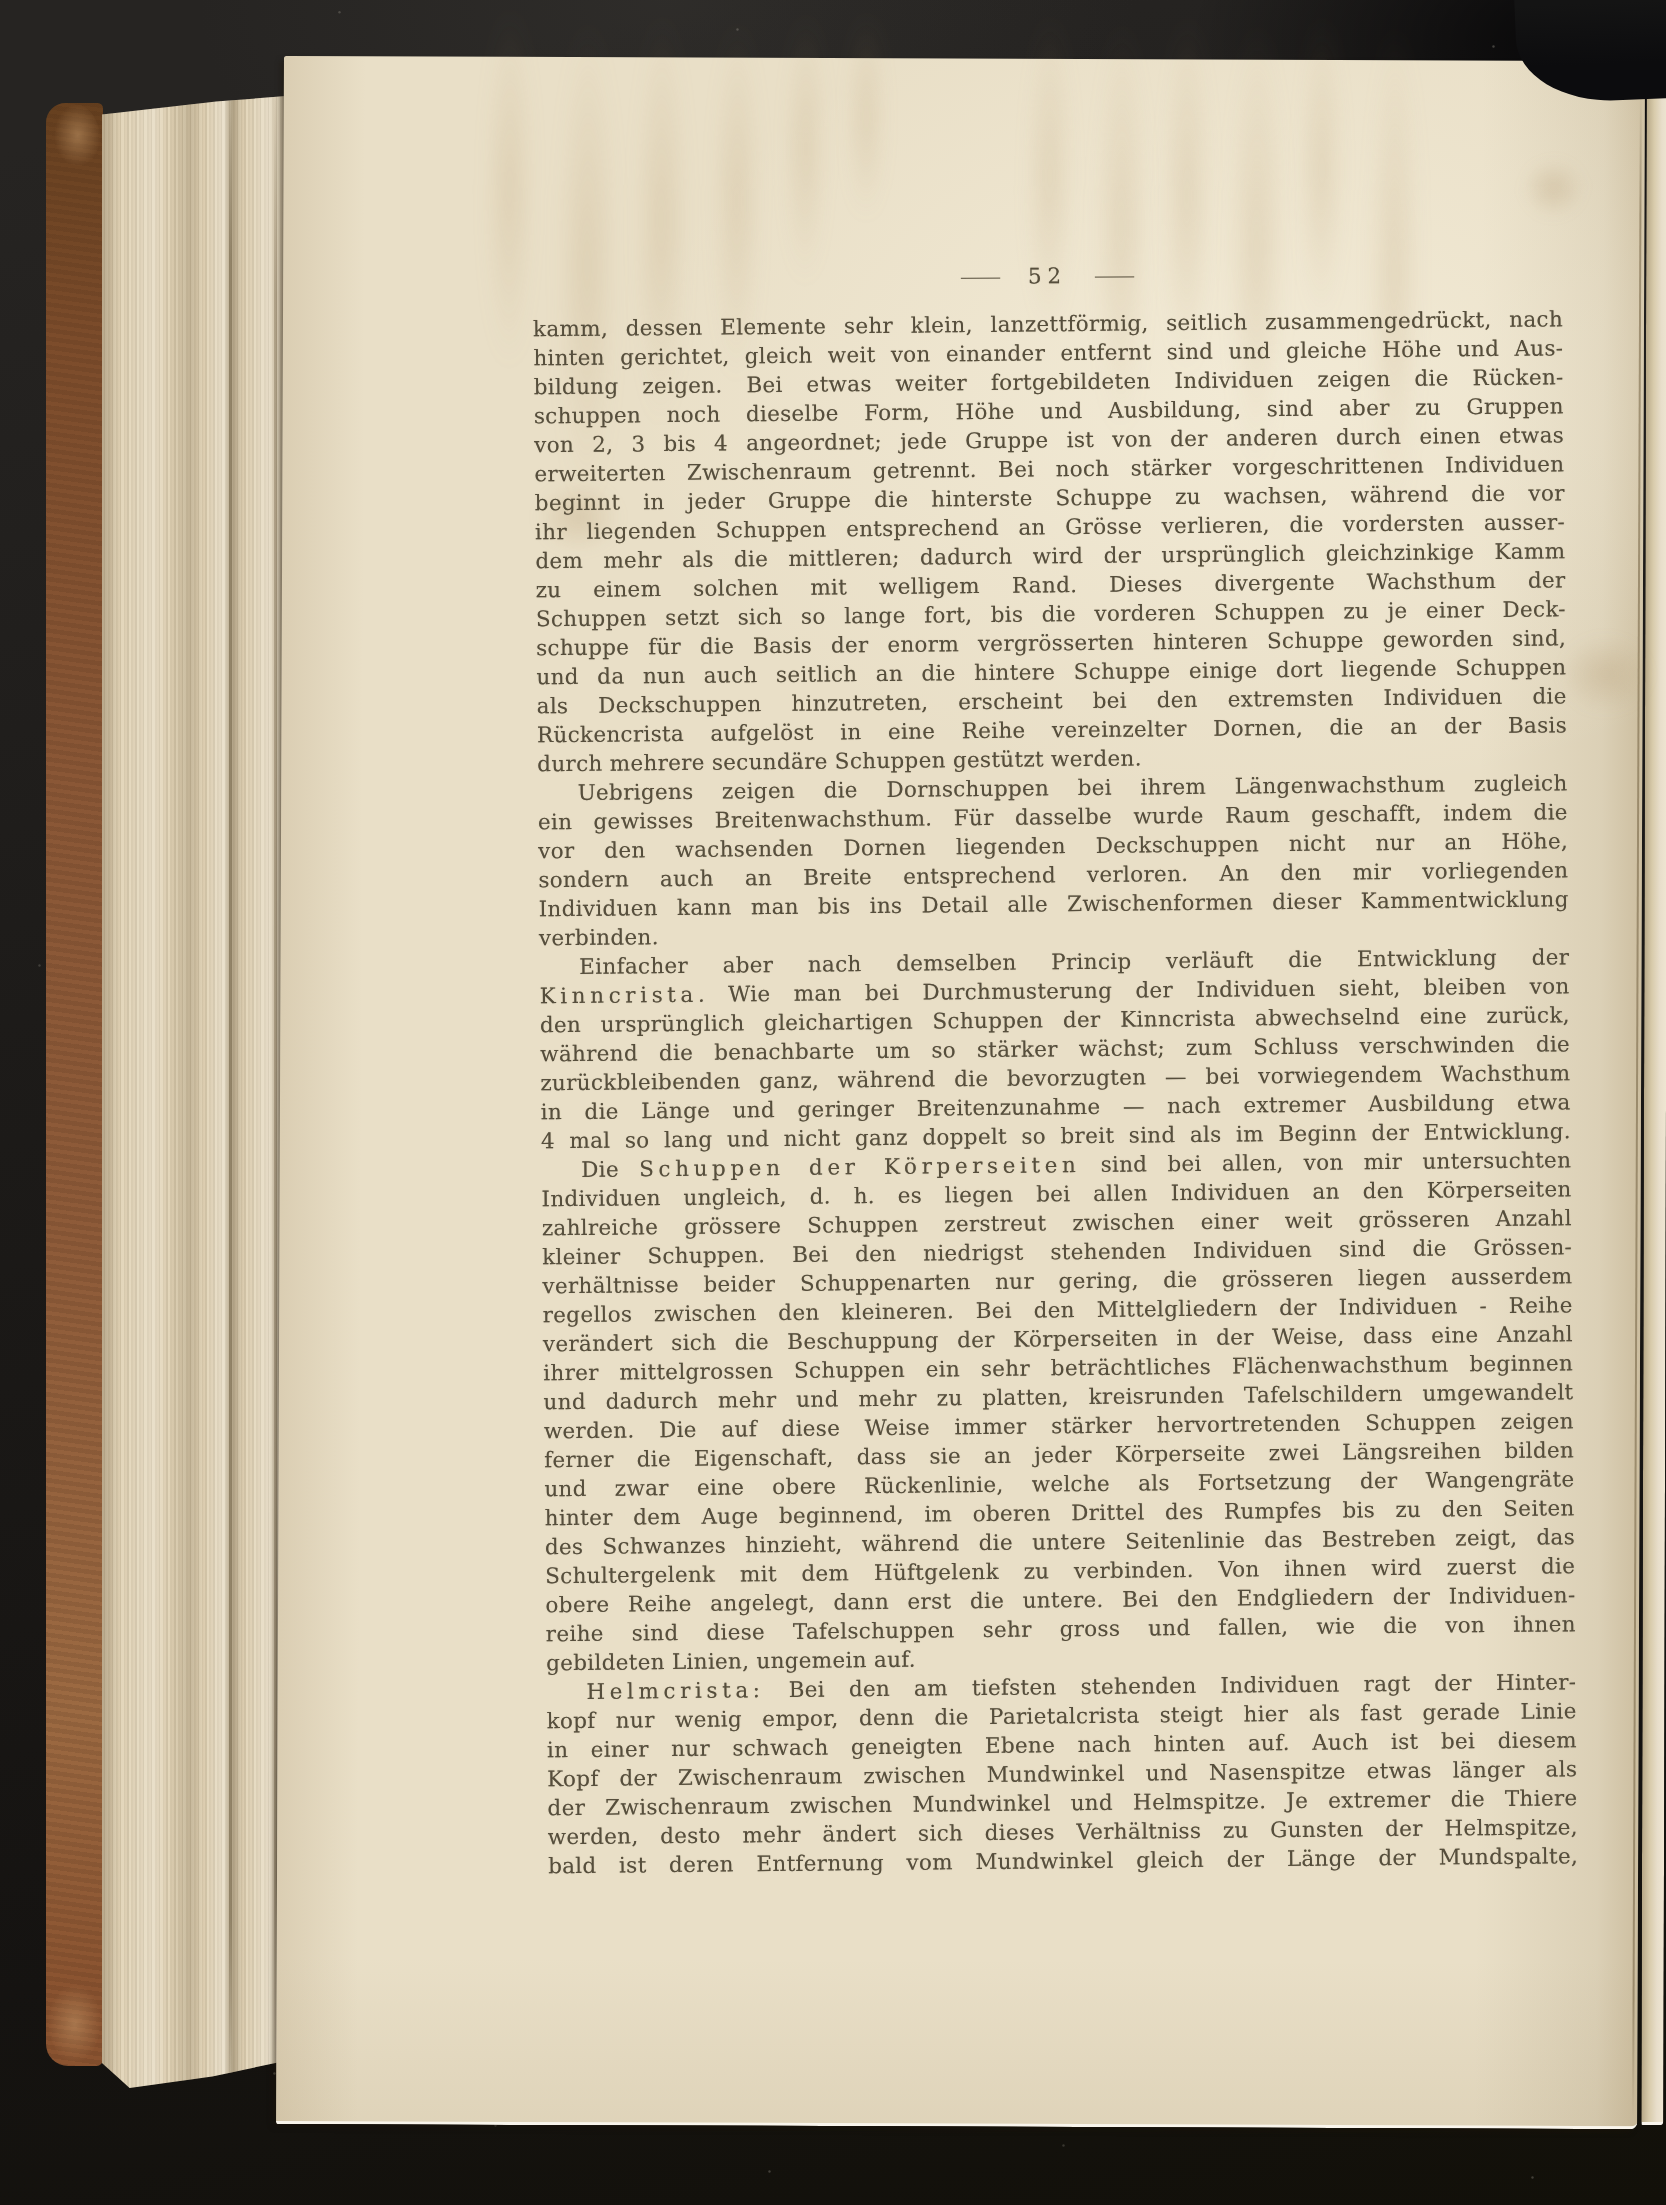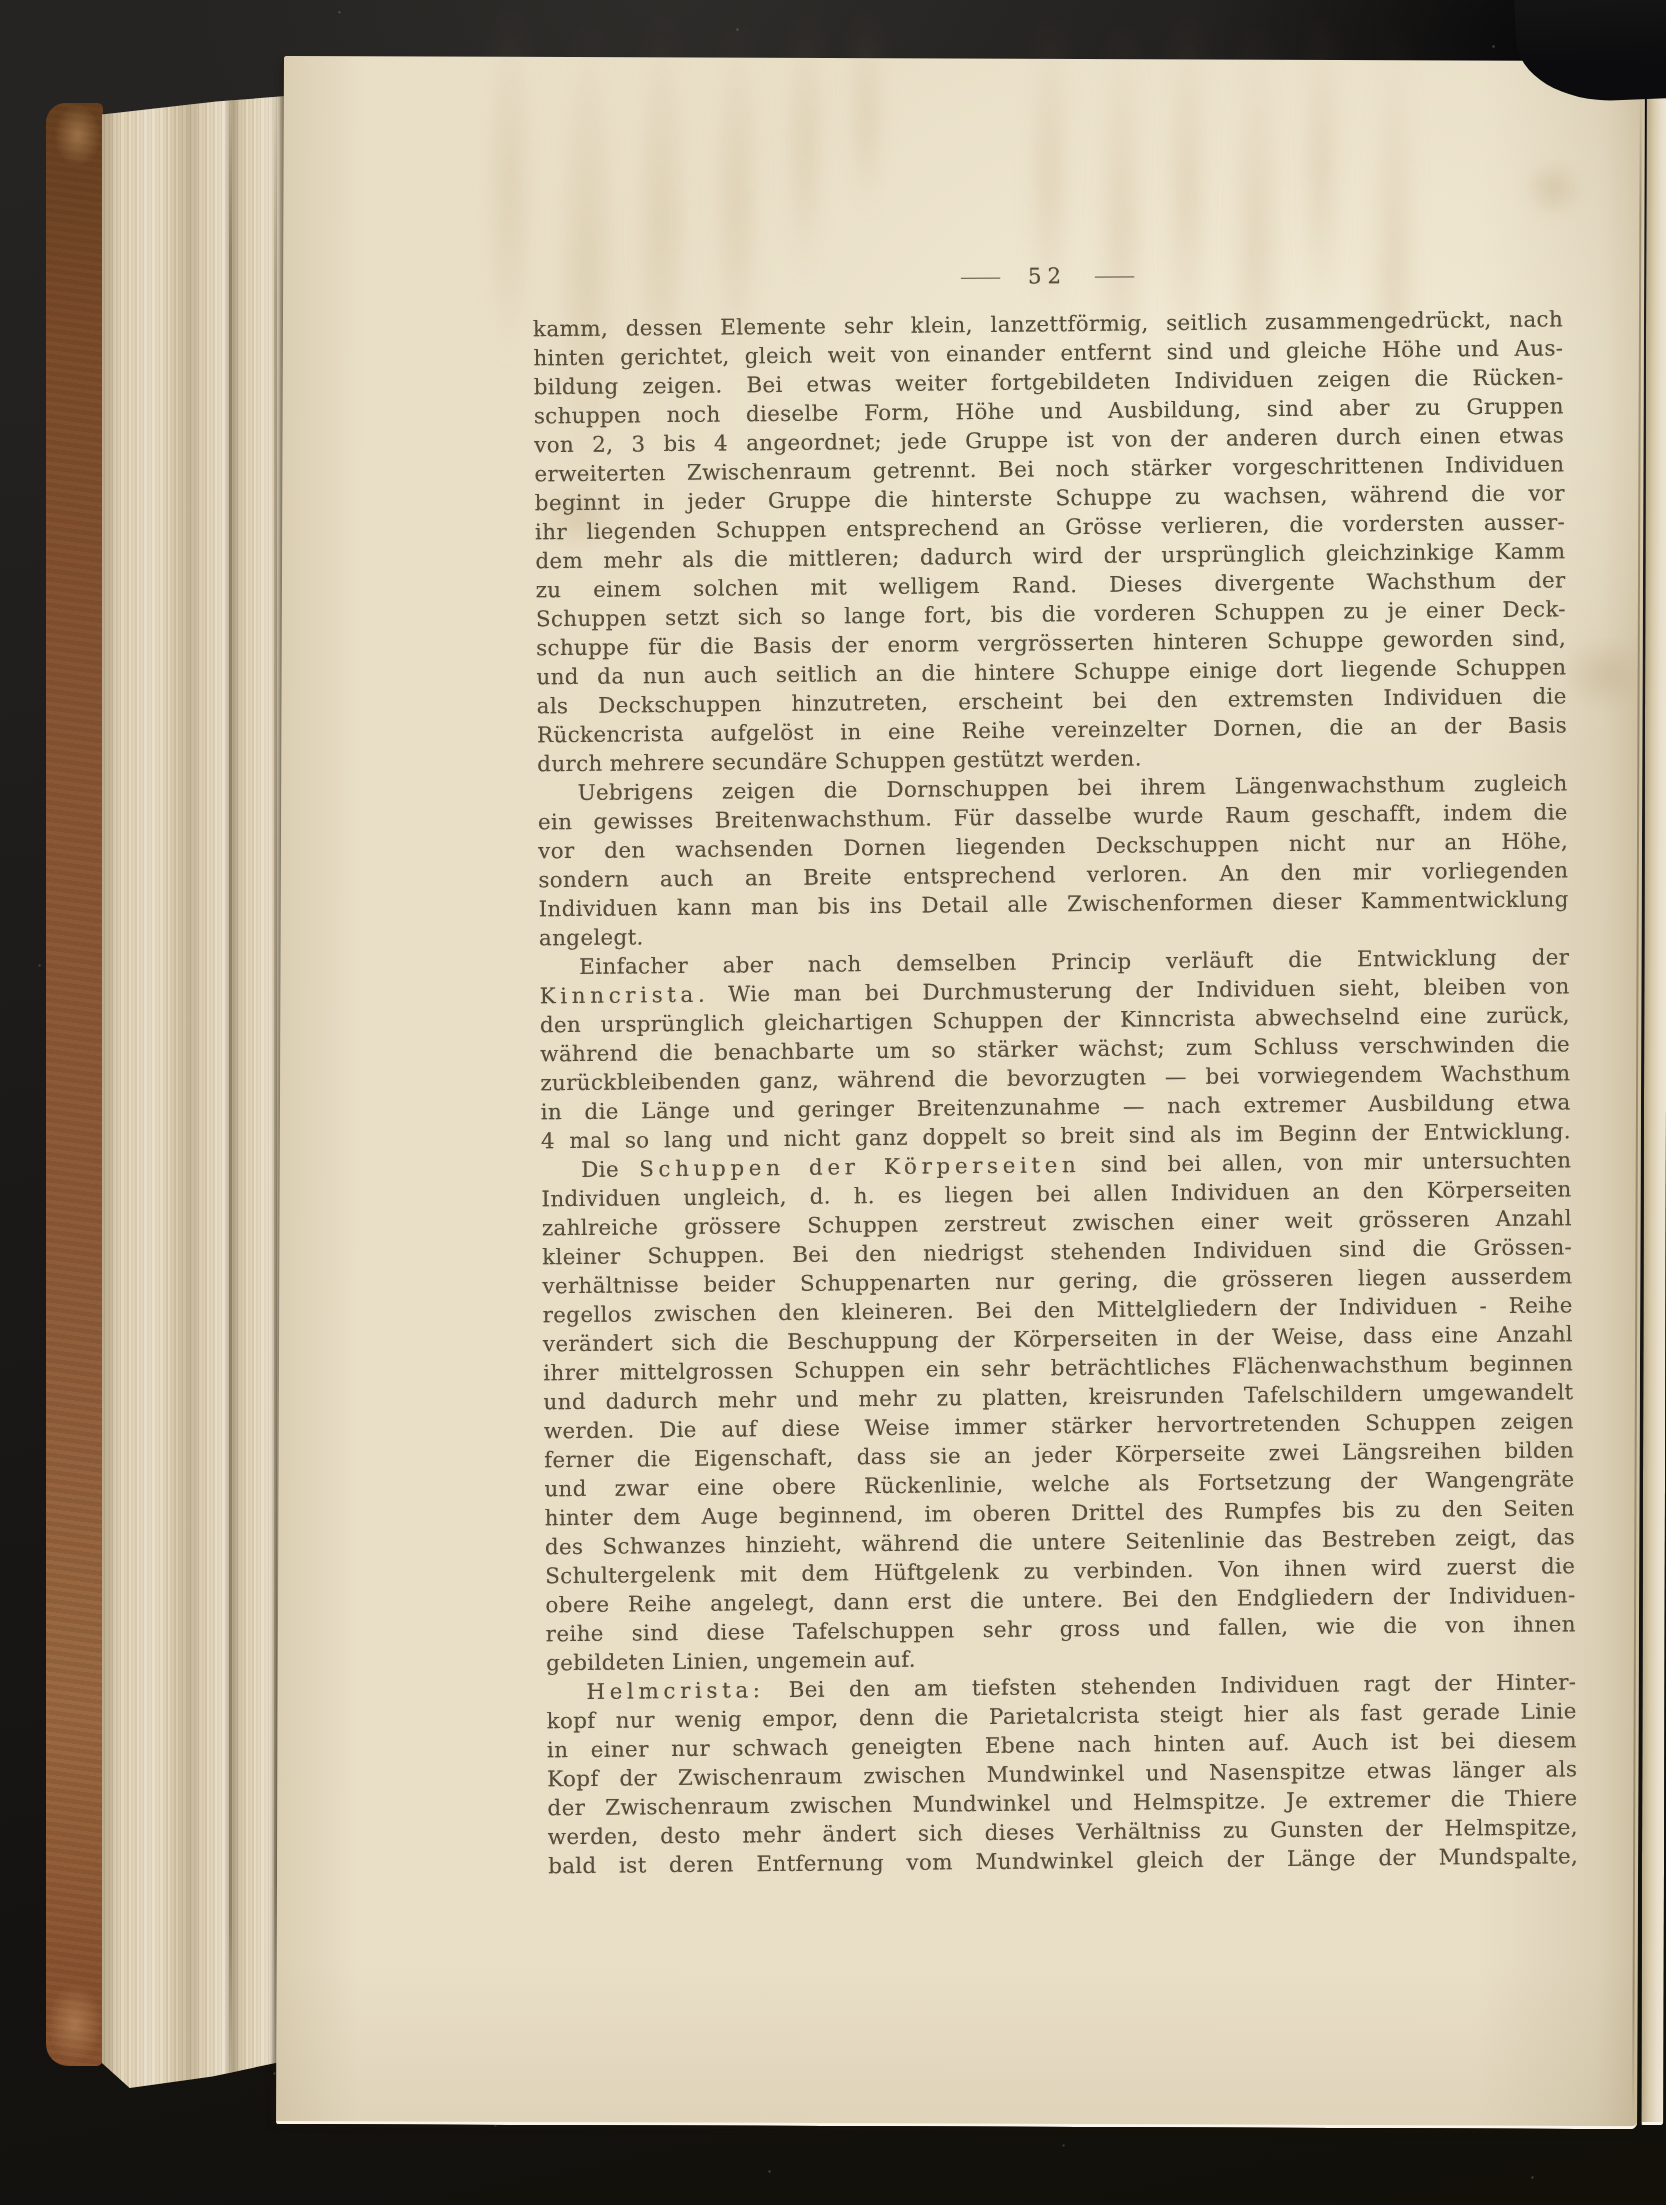--- a/index.html
+++ b/index.html
@@ -156,21 +156,21 @@
         <div class="line"><span>schuppe für die Basis der enorm vergrösserten hinteren Schuppe geworden sind,</span></div>
         <div class="line"><span>und da nun auch seitlich an die hintere Schuppe einige dort liegende Schuppen</span></div>
         <div class="line"><span>als Deckschuppen hinzutreten, erscheint bei den extremsten Individuen die</span></div>
         <div class="line"><span>Rückencrista aufgelöst in eine Reihe vereinzelter Dornen, die an der Basis</span></div>
         <div class="line plast"><span>durch mehrere secundäre Schuppen gestützt werden.</span></div>
         <div class="line indent"><span>Uebrigens zeigen die Dornschuppen bei ihrem Längenwachsthum zugleich</span></div>
         <div class="line"><span>ein gewisses Breitenwachsthum.  Für dasselbe wurde Raum geschafft, indem die</span></div>
         <div class="line"><span>vor den wachsenden Dornen liegenden Deckschuppen nicht nur an Höhe,</span></div>
         <div class="line"><span>sondern auch an Breite entsprechend verloren.  An den mir vorliegenden</span></div>
         <div class="line"><span>Individuen kann man bis ins Detail alle Zwischenformen dieser Kammentwicklung</span></div>
-        <div class="line plast"><span>angelegt.</span></div>
+        <div class="line plast"><span>verbinden.</span></div>
         <div class="line indent"><span>Einfacher aber nach demselben Princip verläuft die Entwicklung der</span></div>
         <div class="line"><span class="gesperrt">Kinncrista</span><span>.  Wie man bei Durchmusterung der Individuen sieht, bleiben von</span></div>
         <div class="line"><span>den ursprünglich gleichartigen Schuppen der Kinncrista abwechselnd eine zurück,</span></div>
         <div class="line"><span>während die benachbarte um so stärker wächst; zum Schluss verschwinden die</span></div>
         <div class="line"><span>zurückbleibenden ganz, während die bevorzugten — bei vorwiegendem Wachsthum</span></div>
         <div class="line"><span>in die Länge und geringer Breitenzunahme — nach extremer Ausbildung etwa</span></div>
         <div class="line"><span>4 mal so lang und nicht ganz doppelt so breit sind als im Beginn der Entwicklung.</span></div>
         <div class="line indent"><span>Die </span><span class="gesperrt">Schuppen der Körperseiten</span><span> sind bei allen, von mir untersuchten</span></div>
         <div class="line"><span>Individuen ungleich, d. h. es liegen bei allen Individuen an den Körperseiten</span></div>
         <div class="line"><span>zahlreiche grössere Schuppen zerstreut zwischen einer weit grösseren Anzahl</span></div>

